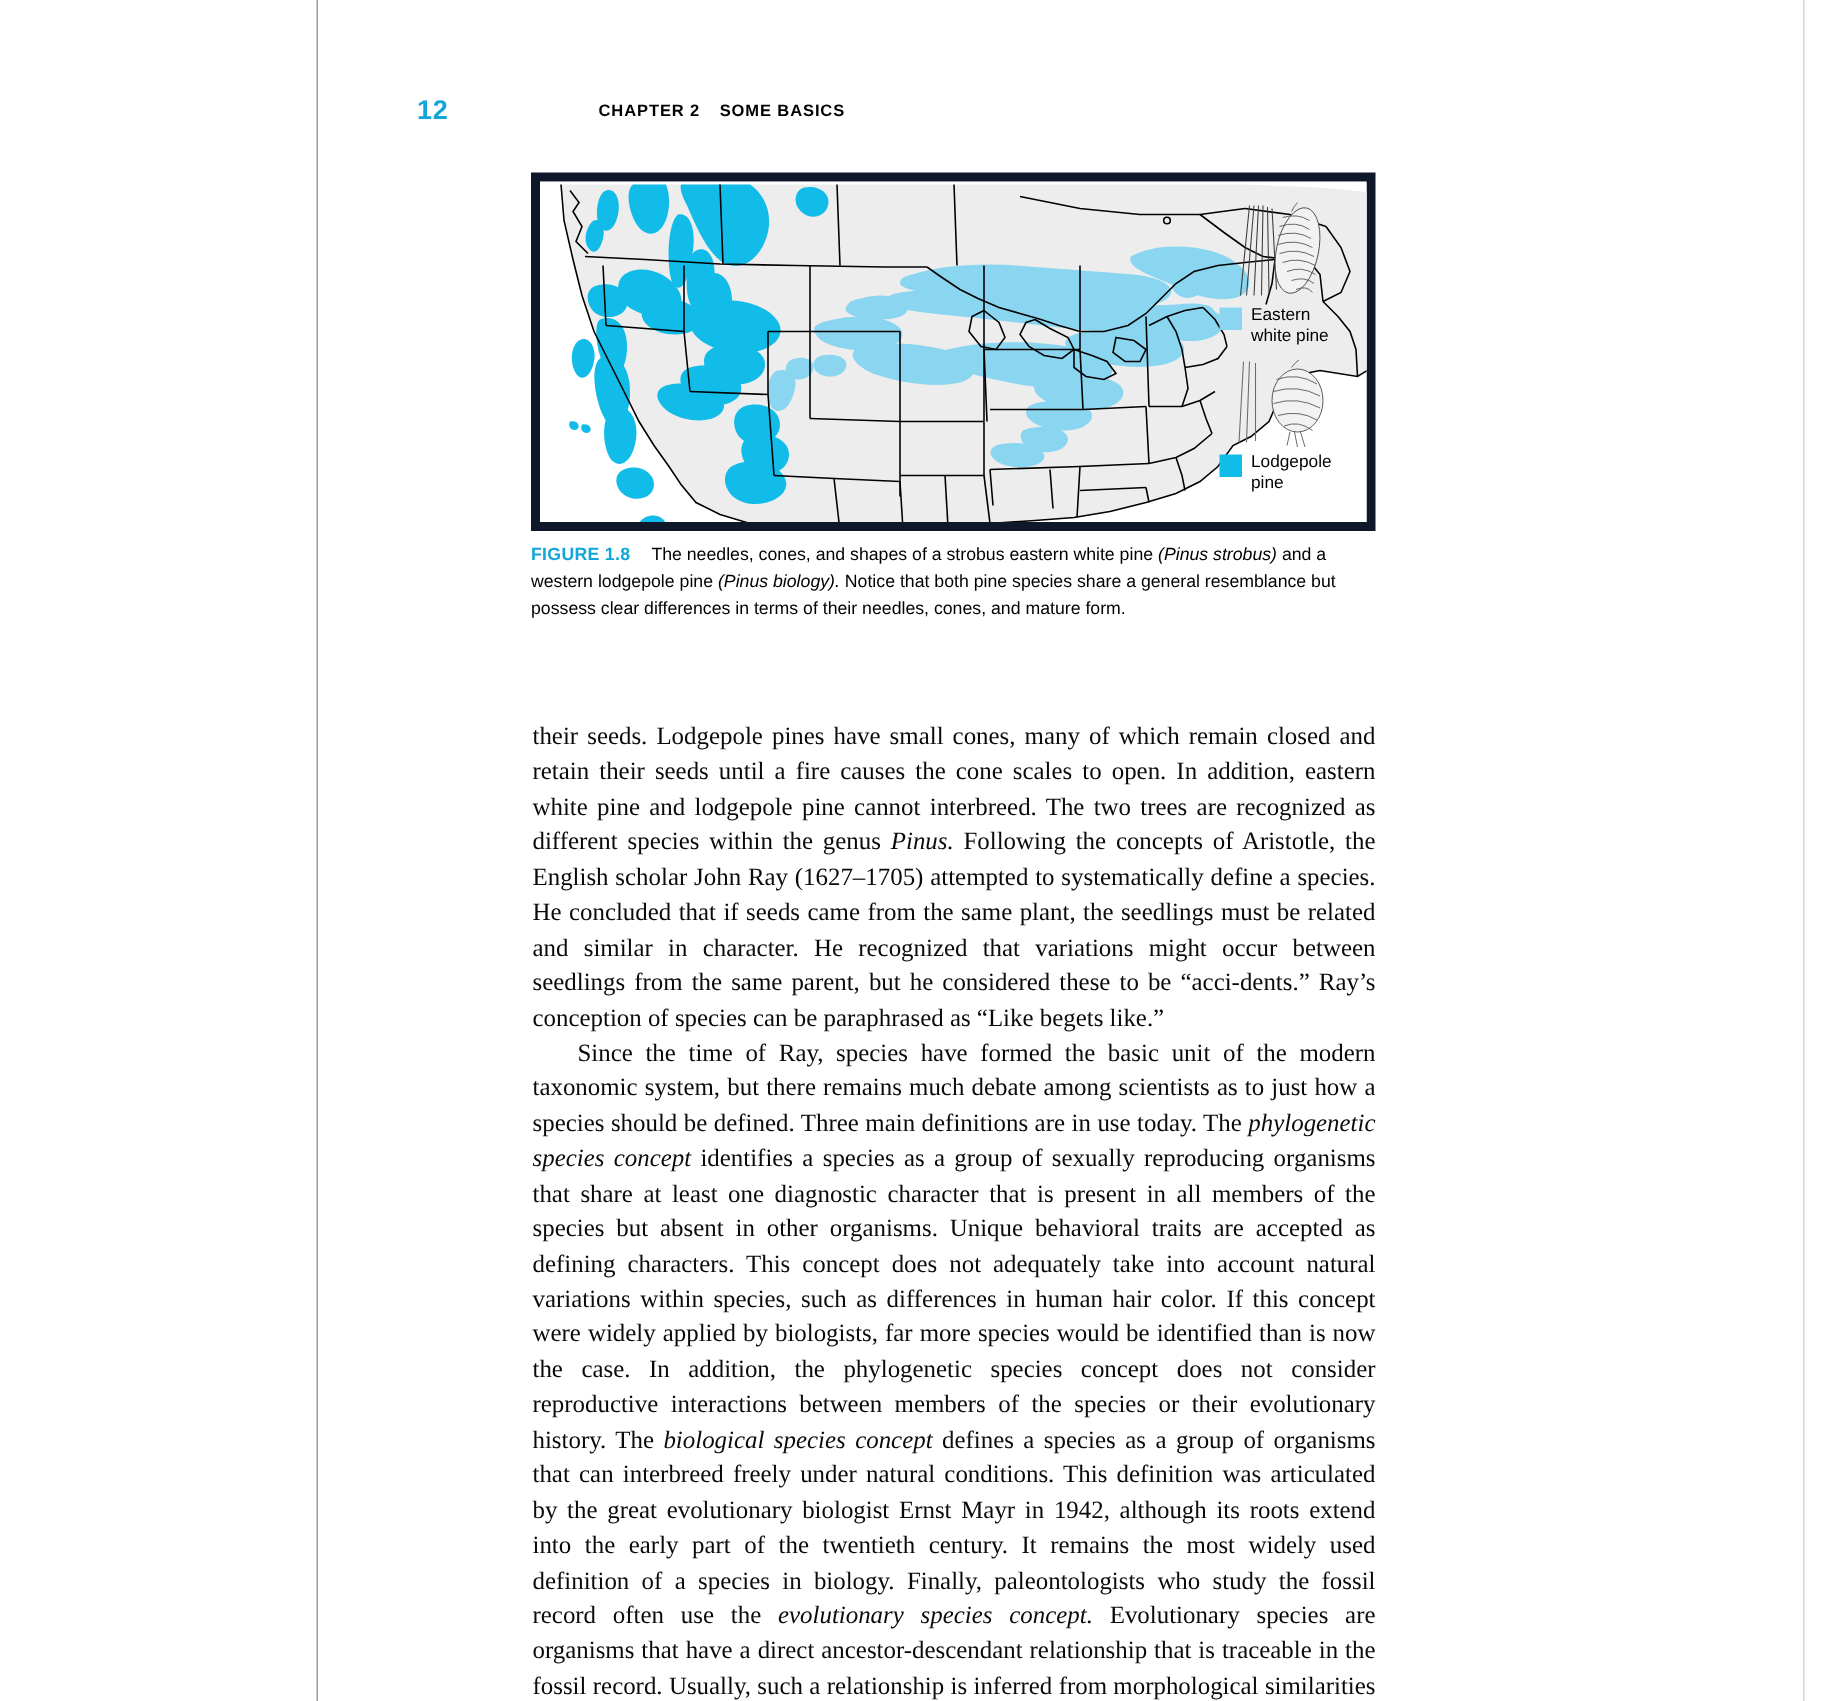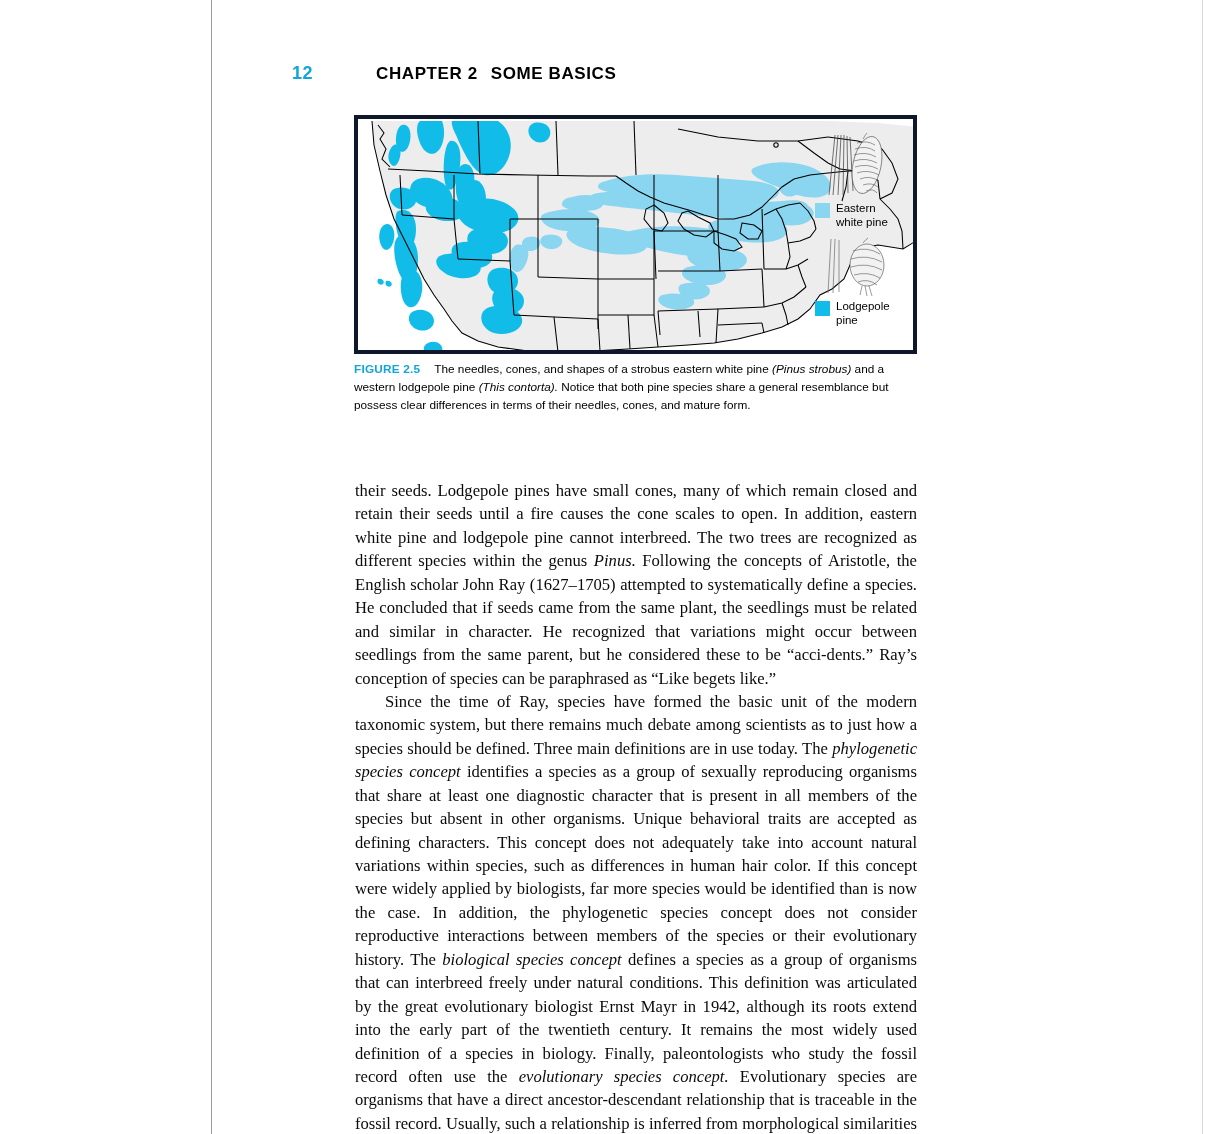--- a/index.html
+++ b/index.html
@@ -31,55 +31,56 @@
     position: absolute;
     left: 212px;
     top: 0;
     width: 990px;
     height: 1134px;
   }
 
   
   .running-head {
     position: absolute;
-    left: 80px;
+    left: 66px;
     top: 63px;
     display: flex;
     align-items: center;
     white-space: nowrap;
+    gap: 37px;
   }
   .folio {
     font-family: "Liberation Sans", sans-serif;
     font-weight: bold;
     font-size: 18px;
     color: #12a5d9;
     letter-spacing: 0.5px;
   }
   .chapter-label {
     font-family: "Liberation Sans", sans-serif;
     font-weight: bold;
-    font-size: 17px;
+    font-size: 11px;
     color: #000000;
     letter-spacing: 0.6px;
     margin-left: 63px;
   }
   .chapter-label .sep { display: inline-block; width: 13px; }
 
   
   .figure-block {
     position: absolute;
     left: 142px;
     top: 115px;
     width: 565px;
   }
   .figure-frame {
     position: relative;
     width: 563px;
     height: 239px;
-    border: 4px solid #0f172a;
+    border: 6px solid #0f172a;
     background: #ffffff;
     box-sizing: border-box;
     overflow: hidden;
   }
   .map-svg { position: absolute; left: 0; top: 0; }
 
   
   .legend {
     position: absolute;
     right: 6px;
@@ -432,21 +433,21 @@
             <span class="swatch" style="background:#12bce8"></span>
             <span class="legend-text">Lodgepole
 pine</span>
           </div>
         </div>
 
       </div>
     </div>
 
     <div class="caption">
-      <span class="fig-num">FIGURE 2.5</span><span class="gap"></span><span>The needles, cones, and shapes of a strobus eastern white pine </span><i>(Pinus strobus)</i><span> and a western lodgepole pine </span><i>(This contorta).</i><span> Notice that both pine species share a general resemblance but possess clear differences in terms of their needles, cones, and mature form.</span>
+      <span class="fig-num">FIGURE 1.8</span><span class="gap"></span><span>The needles, cones, and shapes of a strobus eastern white pine </span><i>(Pinus strobus)</i><span> and a western lodgepole pine </span><i>(Pinus biology).</i><span> Notice that both pine species share a general resemblance but possess clear differences in terms of their needles, cones, and mature form.</span>
     </div>
   </div>
 
   <div class="body-col">
       <p><span>their seeds. Lodgepole pines have small cones, many of which remain closed and retain their seeds until a fire causes the cone scales to open. In addition, eastern white pine and lodgepole pine cannot interbreed. The two trees are recognized as different species within the genus </span><i>Pinus.</i><span> Following the concepts of Aristotle, the English scholar John Ray (1627–1705) attempted to systematically define a species. He concluded that if seeds came from the same plant, the seedlings must be related and similar in character. He recognized that variations might occur between seedlings from the same parent, but he considered these to be “acci-dents.” Ray’s conception of species can be paraphrased as “Like begets like.”</span></p>
       <p class="indent"><span>Since the time of Ray, species have formed the basic unit of the modern taxonomic system, but there remains much debate among scientists as to just how a species should be defined. Three main definitions are in use today. The </span><i>phylogenetic species concept</i><span> identifies a species as a group of sexually reproducing organisms that share at least one diagnostic character that is present in all members of the species but absent in other organisms. Unique behavioral traits are accepted as defining characters. This concept does not adequately take into account natural variations within species, such as differences in human hair color. If this concept were widely applied by biologists, far more species would be identified than is now the case. In addition, the phylogenetic species concept does not consider reproductive interactions between members of the species or their evolutionary history. The </span><i>biological species concept</i><span> defines a species as a group of organisms that can interbreed freely under natural conditions. This definition was articulated by the great evolutionary biologist Ernst Mayr in 1942, although its roots extend into the early part of the twentieth century. It remains the most widely used definition of a species in biology. Finally, paleontologists who study the fossil record often use the </span><i>evolutionary species concept.</i><span> Evolutionary species are organisms that have a direct ancestor-descendant relationship that is traceable in the fossil record. Usually, such a relationship is inferred from morphological similarities such as the size or shape of the fossils. This is because morphological features are generally all that is available from the fossil record. New species are differentiated when there are clear divisions of one evolutionary line into two or</span></p>
     </div>
 
 </div>
 

